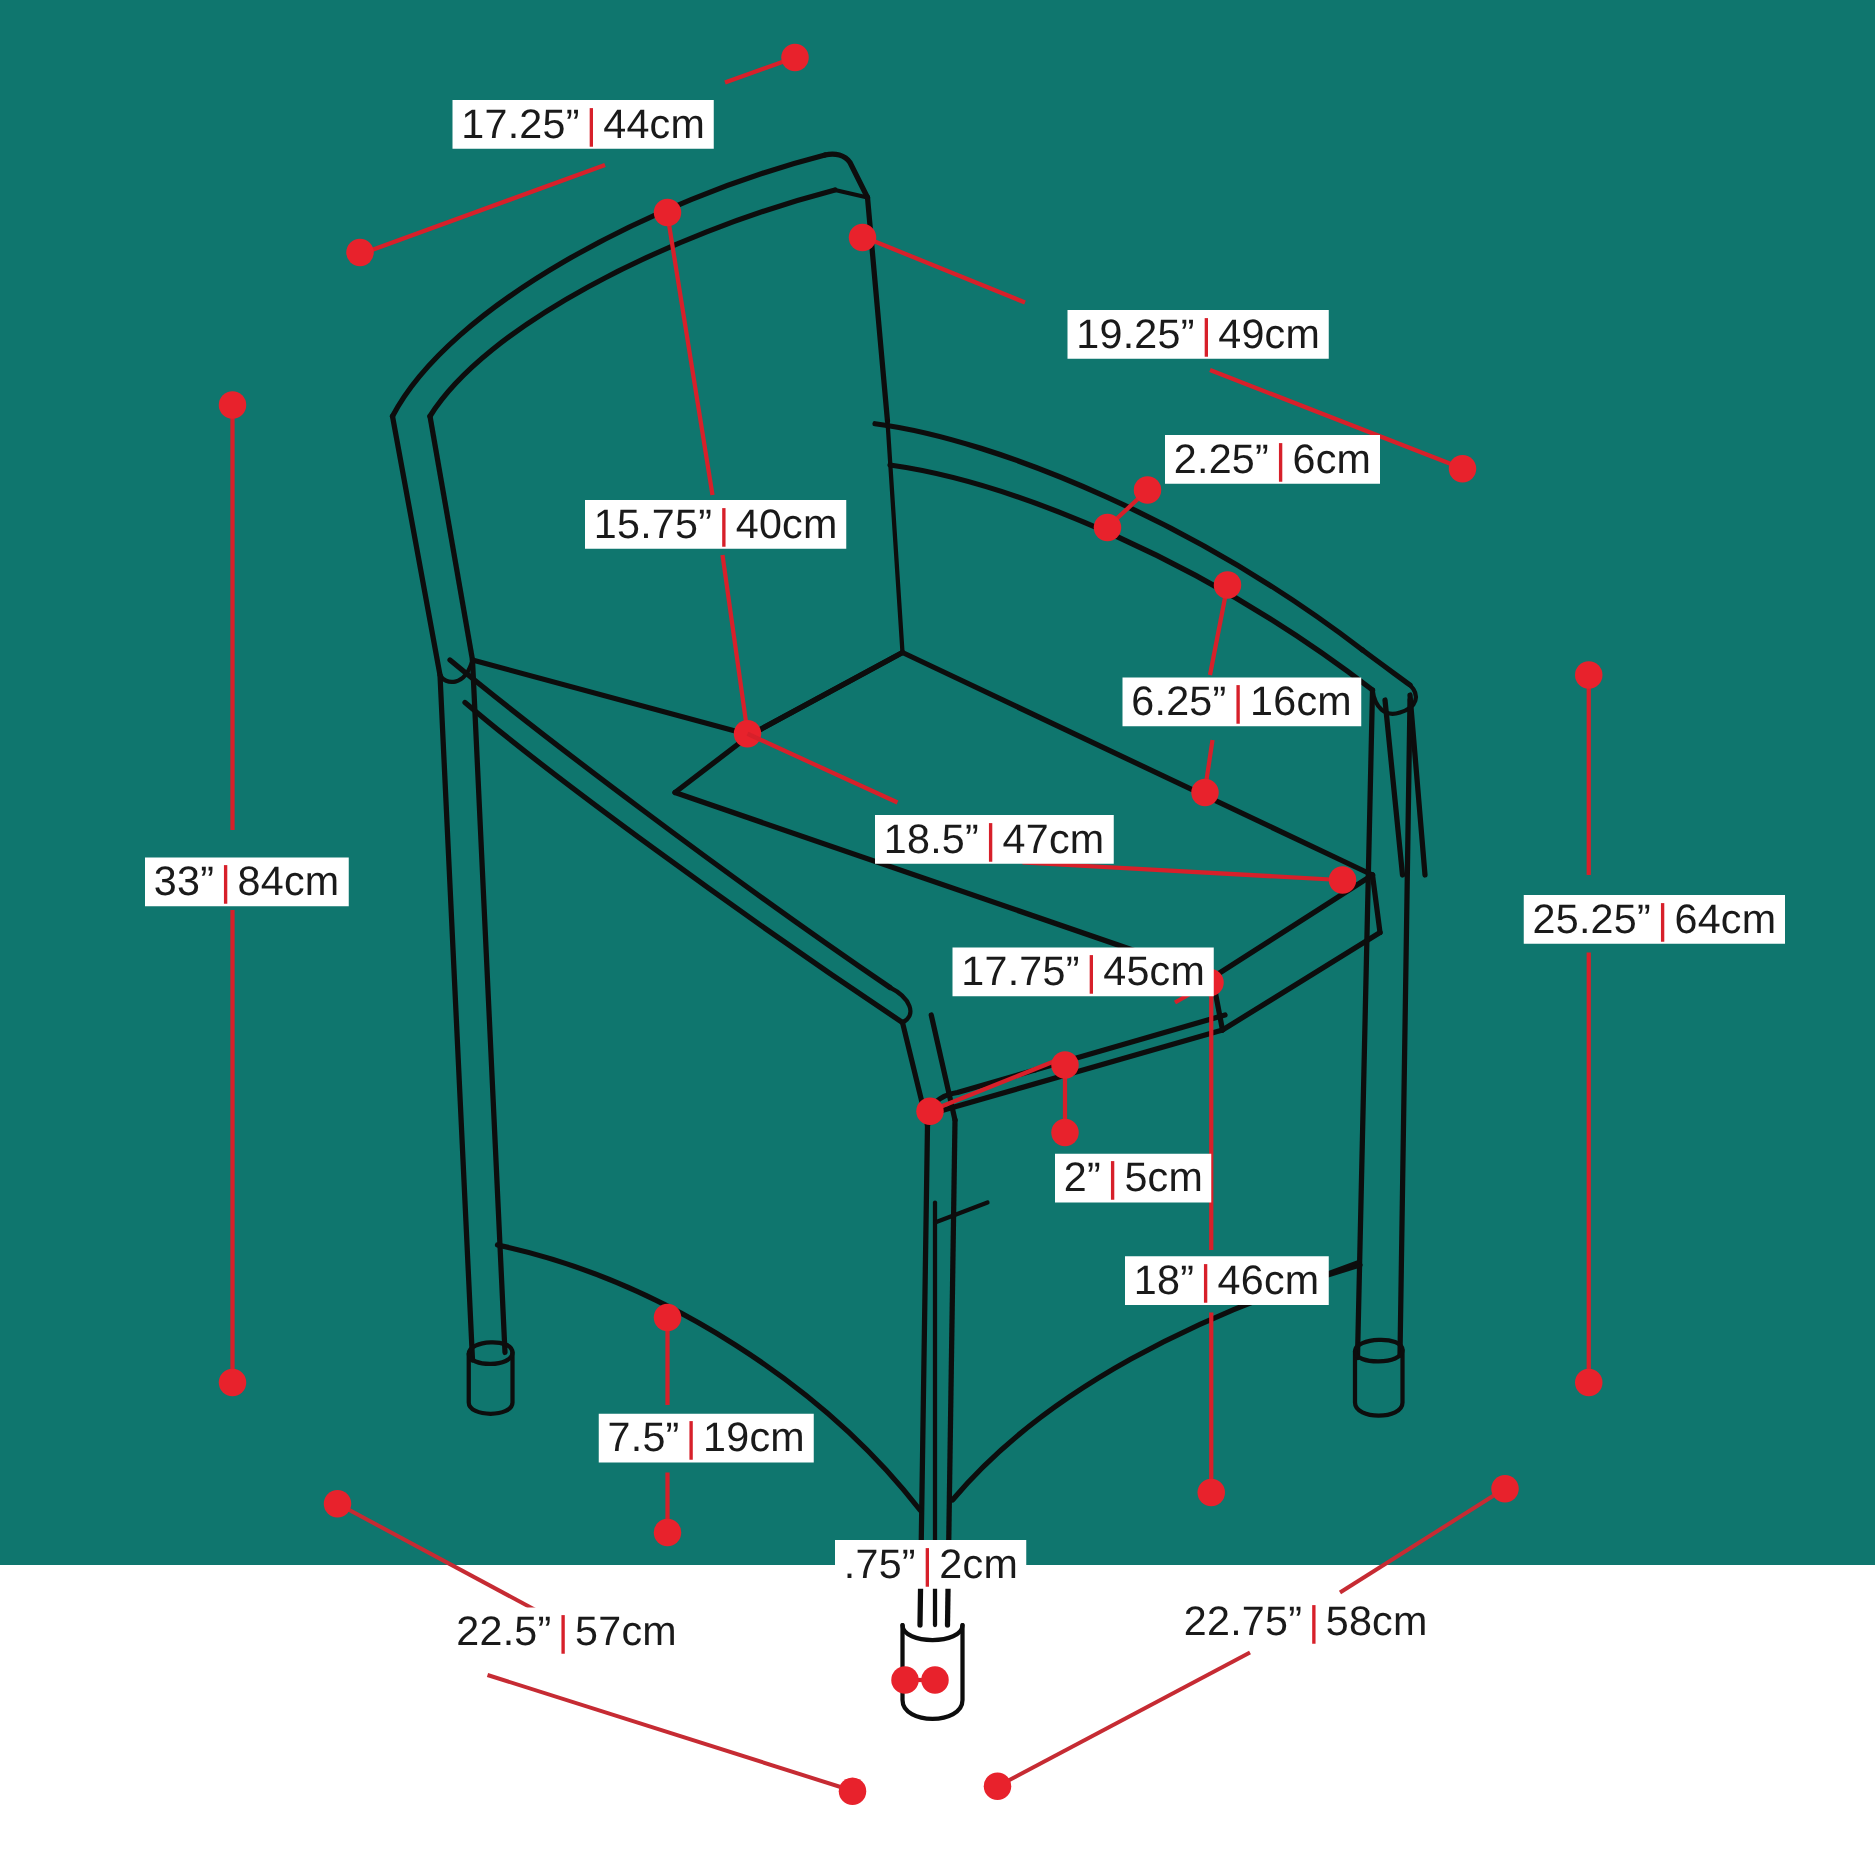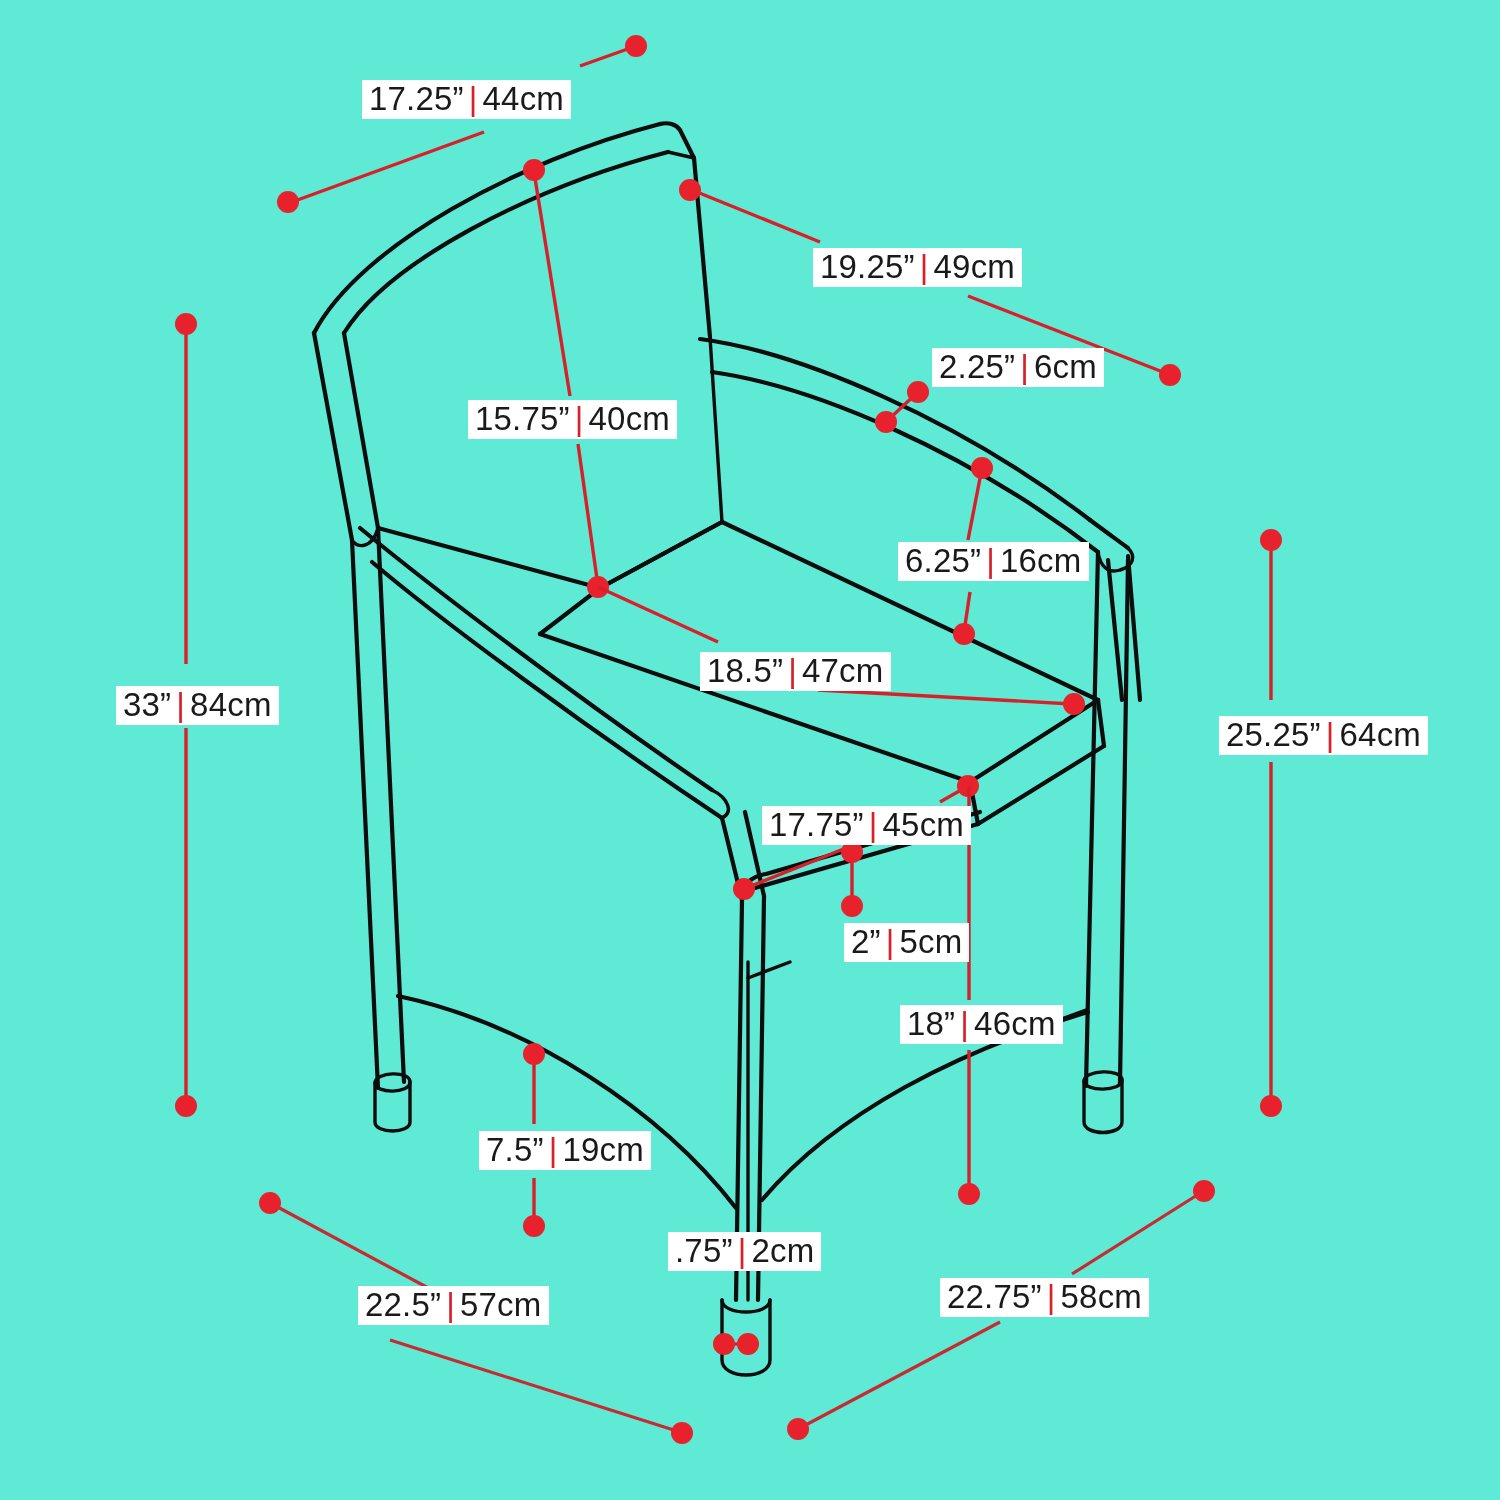--- a/index.html
+++ b/index.html
@@ -9,22 +9,22 @@
   }
   body {
     width: 1500px;
     height: 1500px;
     font-family: "Liberation Sans", sans-serif;
     overflow: hidden;
   }
   #diagram-root {
     position: relative;
     width: 1500px;
-    height: 1500px;
-    background: #5eead4;
+    height: 1252px;
+    background: #0f766e;
   }
   svg#chair-svg {
     position: absolute;
     top: 0;
     left: 0;
     width: 1500px;
     height: 1500px;
   }
   .chair-line {
     fill: none;
@@ -270,41 +270,41 @@
       <circle class="dim-dot" cx="1204" cy="1191" r="11"></circle>
       <circle class="dim-dot" cx="798" cy="1429" r="11"></circle>
     </g>
 
   </svg>
 
   <div class="dim-label" style="left:362px; top:80px;">
     <span class="val">17.25”</span><span class="sep">|</span><span class="metric">44cm</span>
   </div>
 
-  <div class="dim-label" style="left:813px; top:248px;text-align:right;">
+  <div class="dim-label" style="left:854px; top:248px;text-align:right;">
     <span class="val">19.25”</span><span class="sep">|</span><span class="metric">49cm</span>
   </div>
 
   <div class="dim-label" style="left:932px; top:348px;">
     <span class="val">2.25”</span><span class="sep">|</span><span class="metric">6cm</span>
   </div>
 
   <div class="dim-label" style="left:468px; top:400px;">
     <span class="val">15.75”</span><span class="sep">|</span><span class="metric">40cm</span>
   </div>
 
   <div class="dim-label" style="left:898px; top:542px;text-align:center;">
     <span class="val">6.25”</span><span class="sep">|</span><span class="metric">16cm</span>
   </div>
 
   <div class="dim-label" style="left:700px; top:652px;">
     <span class="val">18.5”</span><span class="sep">|</span><span class="metric">47cm</span>
   </div>
 
-  <div class="dim-label" style="left:762px; top:806px;">
+  <div class="dim-label" style="left:762px; top:758px;">
     <span class="val">17.75”</span><span class="sep">|</span><span class="metric">45cm</span>
   </div>
 
   <div class="dim-label" style="left:116px; top:686px;">
     <span class="val">33”</span><span class="sep">|</span><span class="metric">84cm</span>
   </div>
 
   <div class="dim-label" style="left:1179px; top:716px;margin-left:40px;">
     <span class="val">25.25”</span><span class="sep">|</span><span class="metric">64cm</span>
   </div>

